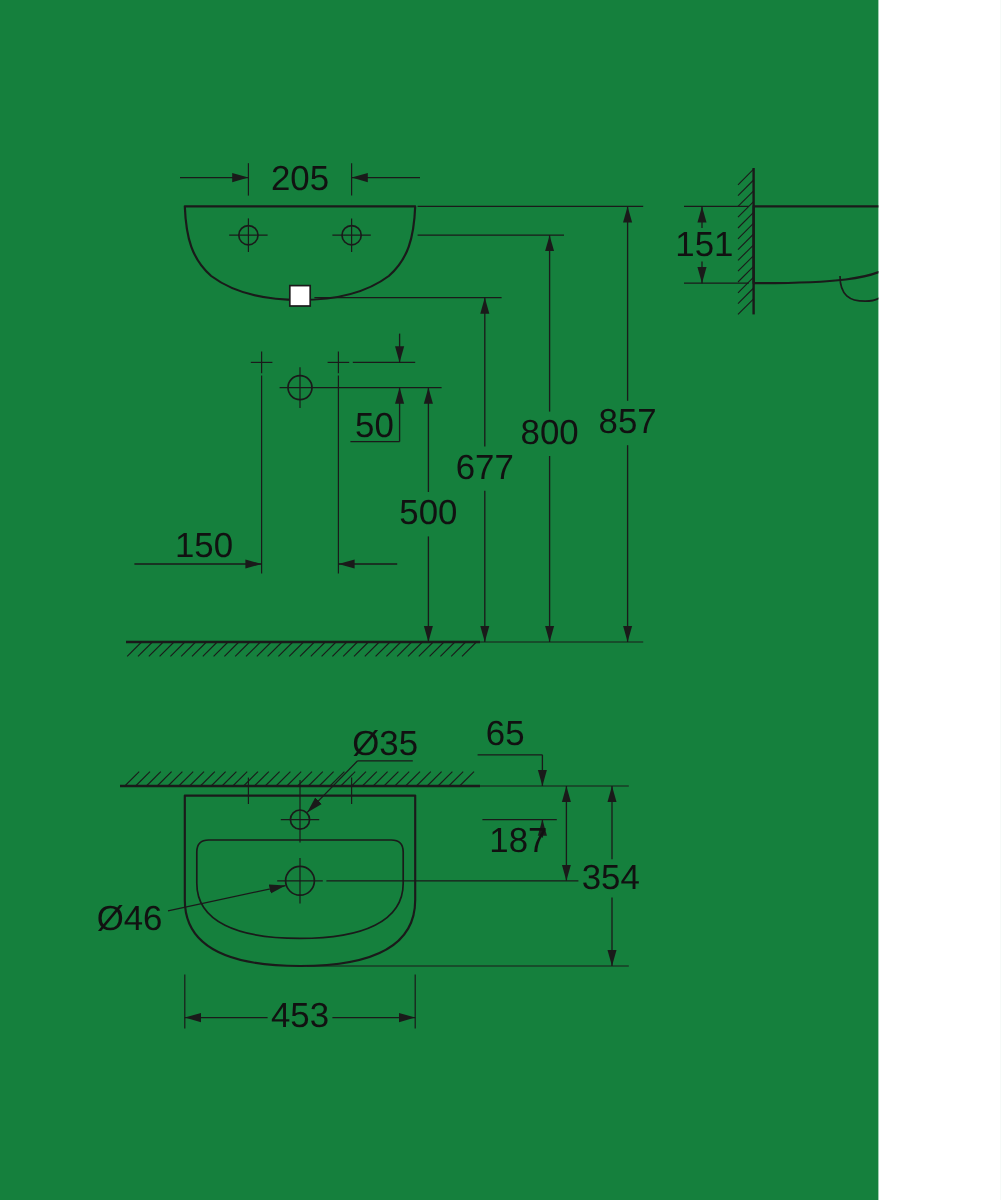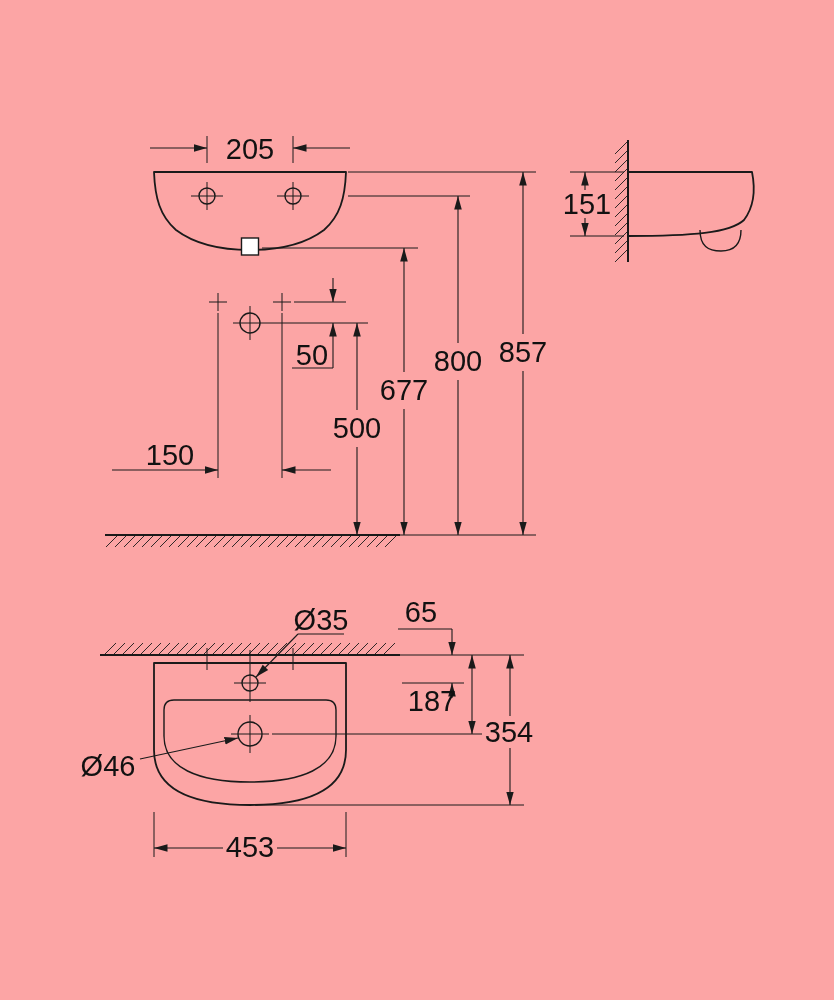--- a/index.html
+++ b/index.html
@@ -1,16 +1,16 @@
 <!DOCTYPE html>
 <html><head>
 <meta charset="utf-8">
 <style>
   html,body{margin:0;padding:0;background:#ffffff;}
-  .page{position:relative;width:834px;height:1000px;background:#fca5a5;overflow:hidden;}
+  .page{position:relative;width:732px;height:1000px;background:#15803d;overflow:hidden;}
   svg{display:block;}
   .outline{stroke:#1a1a1a;stroke-width:1.8;fill:none;stroke-linecap:round;stroke-linejoin:round;}
   .mid{stroke:#1a1a1a;stroke-width:1.4;fill:none;}
   .dim{stroke:#1a1a1a;stroke-width:1.1;fill:none;}
   .thin{stroke:#1a1a1a;stroke-width:1;fill:none;}
   .thick{stroke:#1a1a1a;stroke-width:2;fill:none;}
   .hatch{stroke:#1a1a1a;stroke-width:.9;fill:none;}
   text{font-family:"Liberation Sans","DejaVu Sans",sans-serif;font-size:29px;fill:#111;}
 </style>
 </head>

